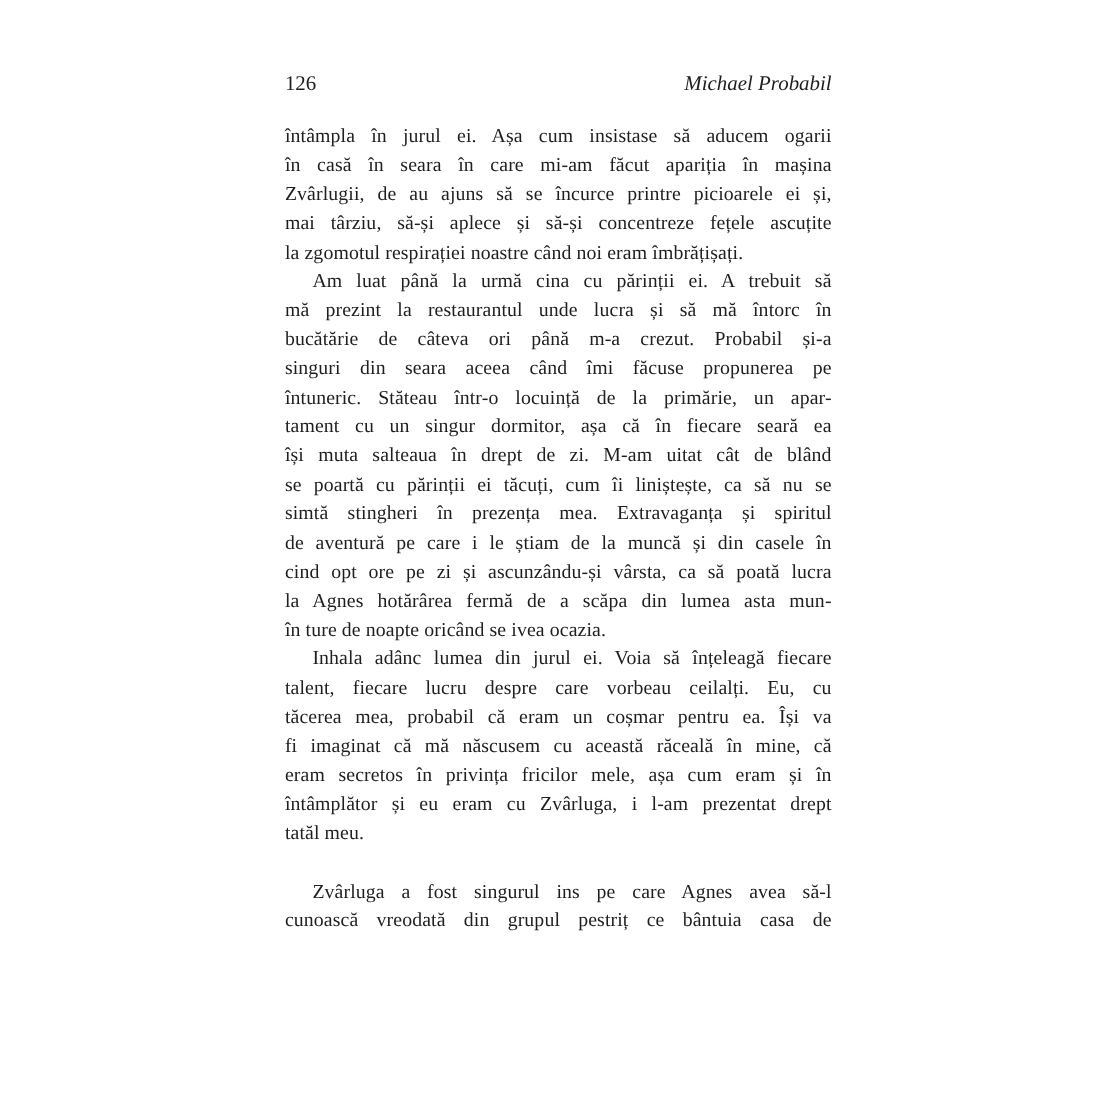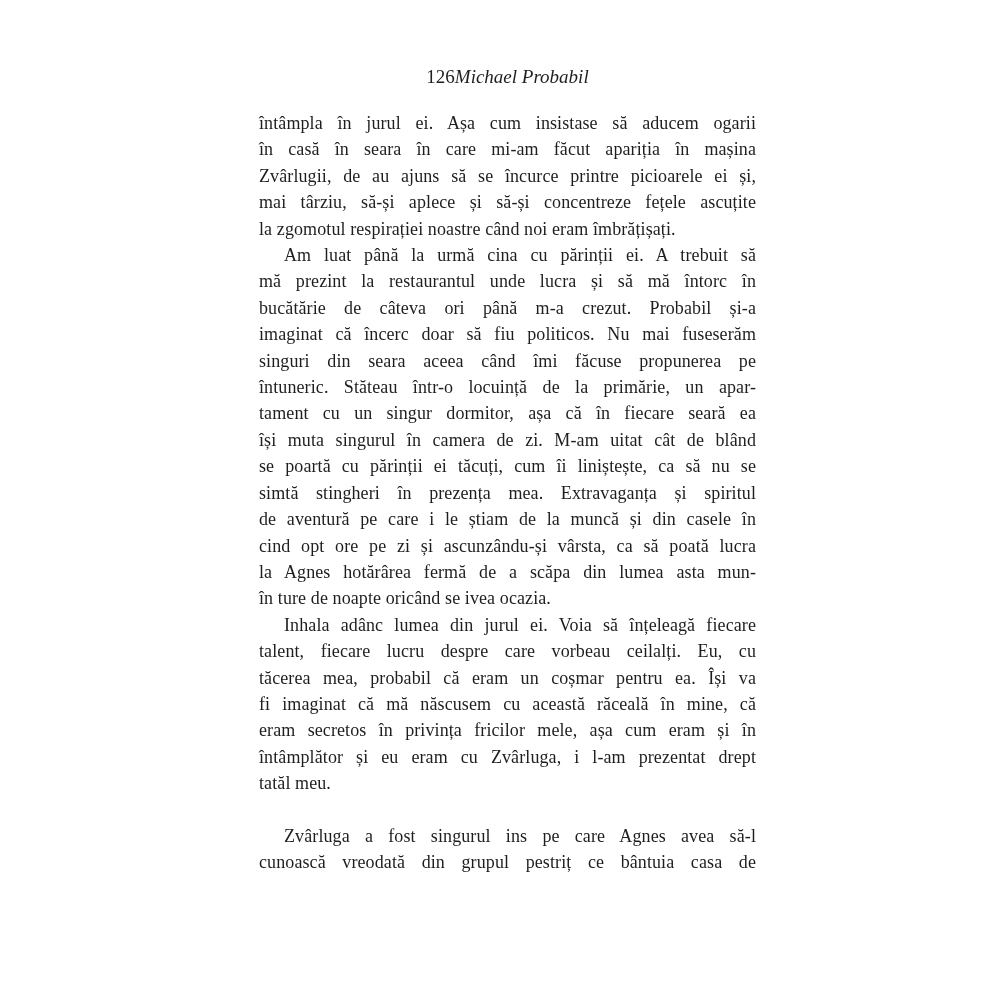--- a/index.html
+++ b/index.html
@@ -16,21 +16,21 @@
     -webkit-font-smoothing: antialiased;
   }
   .page {
     position: absolute;
     left: 259px;
     top: 64px;
     width: 497px;
   }
   .running-header {
     display: flex;
-    justify-content: center;
+    justify-content: space-between;
     align-items: baseline;
     font-size: 19px;
     line-height: 26px;
   }
   .running-header .author {
     font-style: italic;
   }
   .body-text {
     margin-top: 20px;
     font-size: 18px;
@@ -70,25 +70,24 @@
       <div class="ln">în casă în seara în care mi-am făcut apariția în mașina</div>
       <div class="ln">Zvârlugii, de au ajuns să se încurce printre picioarele ei și,</div>
       <div class="ln">mai târziu, să-și aplece și să-și concentreze fețele ascuțite</div>
       <div class="ln ln-end">la zgomotul respirației noastre când noi eram îmbrățișați.</div>
     </div>
 
     <div>
       <div class="ln indent">Am luat până la urmă cina cu părinții ei. A trebuit să</div>
       <div class="ln">mă prezint la restaurantul unde lucra și să mă întorc în</div>
       <div class="ln">bucătărie de câteva ori până m-a crezut. Probabil și-a</div>
-      <div class="ln">imaginat că încerc doar să fiu politicos. Nu mai fuseserăm</div>
       <div class="ln">singuri din seara aceea când îmi făcuse propunerea pe</div>
       <div class="ln">întuneric. Stăteau într-o locuință de la primărie, un apar-</div>
       <div class="ln">tament cu un singur dormitor, așa că în fiecare seară ea</div>
-      <div class="ln">își muta singurul în camera de zi. M-am uitat cât de blând</div>
+      <div class="ln">își muta salteaua în drept de zi. M-am uitat cât de blând</div>
       <div class="ln">se poartă cu părinții ei tăcuți, cum îi liniștește, ca să nu se</div>
       <div class="ln">simtă stingheri în prezența mea. Extravaganța și spiritul</div>
       <div class="ln">de aventură pe care i le știam de la muncă și din casele în</div>
       <div class="ln">cind opt ore pe zi și ascunzându-și vârsta, ca să poată lucra</div>
       <div class="ln">la Agnes hotărârea fermă de a scăpa din lumea asta mun-</div>
       <div class="ln ln-end">în ture de noapte oricând se ivea ocazia.</div>
     </div>
 
     <div>
       <div class="ln indent">Inhala adânc lumea din jurul ei. Voia să înțeleagă fiecare</div>

